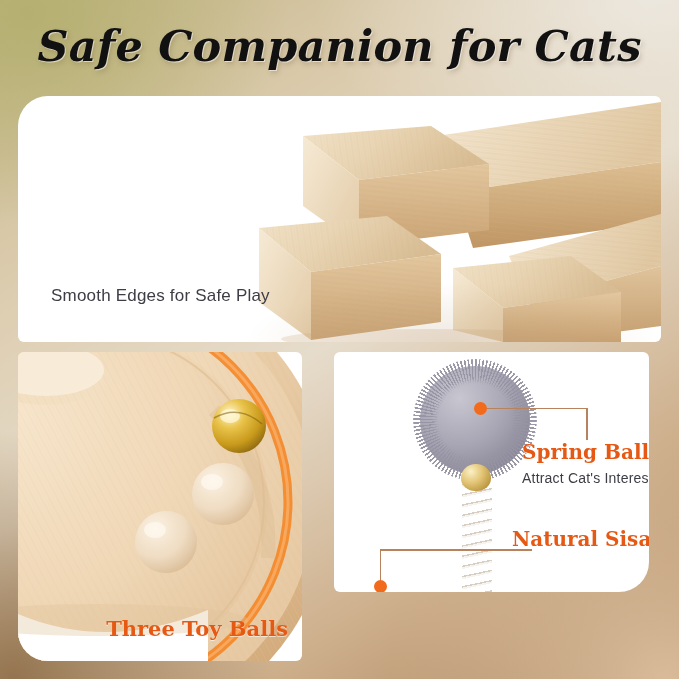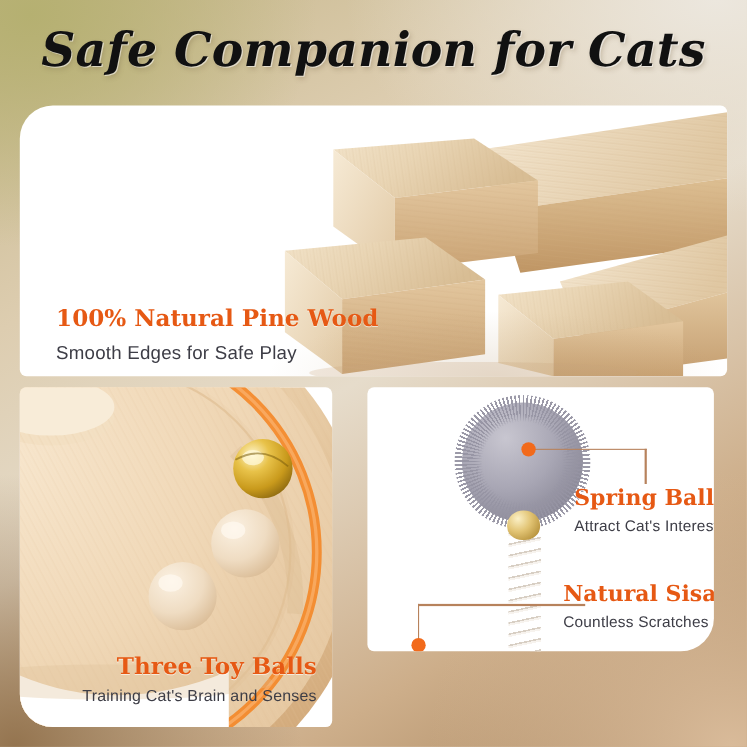--- a/index.html
+++ b/index.html
@@ -188,21 +188,20 @@
       <polygon points="212,172 330,160 380,196 262,212" fill="url(#grain)" opacity="0.45"></polygon>
       <polygon points="212,172 262,212 262,246 212,234" fill="url(#gEndA)"></polygon>
       <polygon points="262,212 380,196 380,246 262,246" fill="url(#gSideA)"></polygon>
 
       <ellipse cx="190" cy="243" rx="150" ry="10" fill="#caa97f" opacity="0.25"></ellipse>
     </svg>
     <div class="glow"></div>
   </div>
 
   <div class="wood-text">
-    <div class="headline">100% Natural Pine Wood</div>
     <div class="subline">Smooth Edges for Safe Play</div>
   </div>
 
 </div>
 
 <div class="panel" id="panel-balls">
 
   <div class="balls-scene">
     <svg width="312" height="309" viewBox="0 0 312 309">
       <defs>
@@ -261,21 +260,20 @@
       <circle cx="148" cy="190" r="31" fill="url(#woodBallG)"></circle>
       <ellipse cx="137" cy="178" rx="11" ry="8" fill="#fffaf1" opacity="0.7"></ellipse>
 
       <path d="M 0 262 Q 90 300 190 258 L 190 309 L 0 309 Z" fill="#ffffff"></path>
       <ellipse cx="80" cy="268" rx="150" ry="16" fill="#e0c29c" opacity="0.35"></ellipse>
     </svg>
   </div>
 
   <div class="balls-text">
     <div class="headline">Three Toy Balls</div>
-    <div class="subline">Training Cat's Brain and Senses</div>
   </div>
 </div>
 
 <div class="panel" id="panel-sisal">
 
   <div class="sisal-scene">
     <div class="wood-rim2"></div>
     <div class="wood-rim"></div>
     <div class="sisal-plate"></div>
 
@@ -293,15 +291,14 @@
   <div class="lead" style="left:45.6px; top:197px; width:1.6px; height:34px;"></div>
   <div class="lead" style="left:45.6px; top:197px; width:152px; height:1.6px;"></div>
 
   <div class="callout" id="callout-spring">
     <div class="headline">Spring Ball</div>
     <div class="subline">Attract Cat's Interest</div>
   </div>
 
   <div class="callout" id="callout-sisal">
     <div class="headline">Natural Sisal</div>
-    <div class="subline">Countless Scratches</div>
   </div>
 </div>
 
 </body></html>

